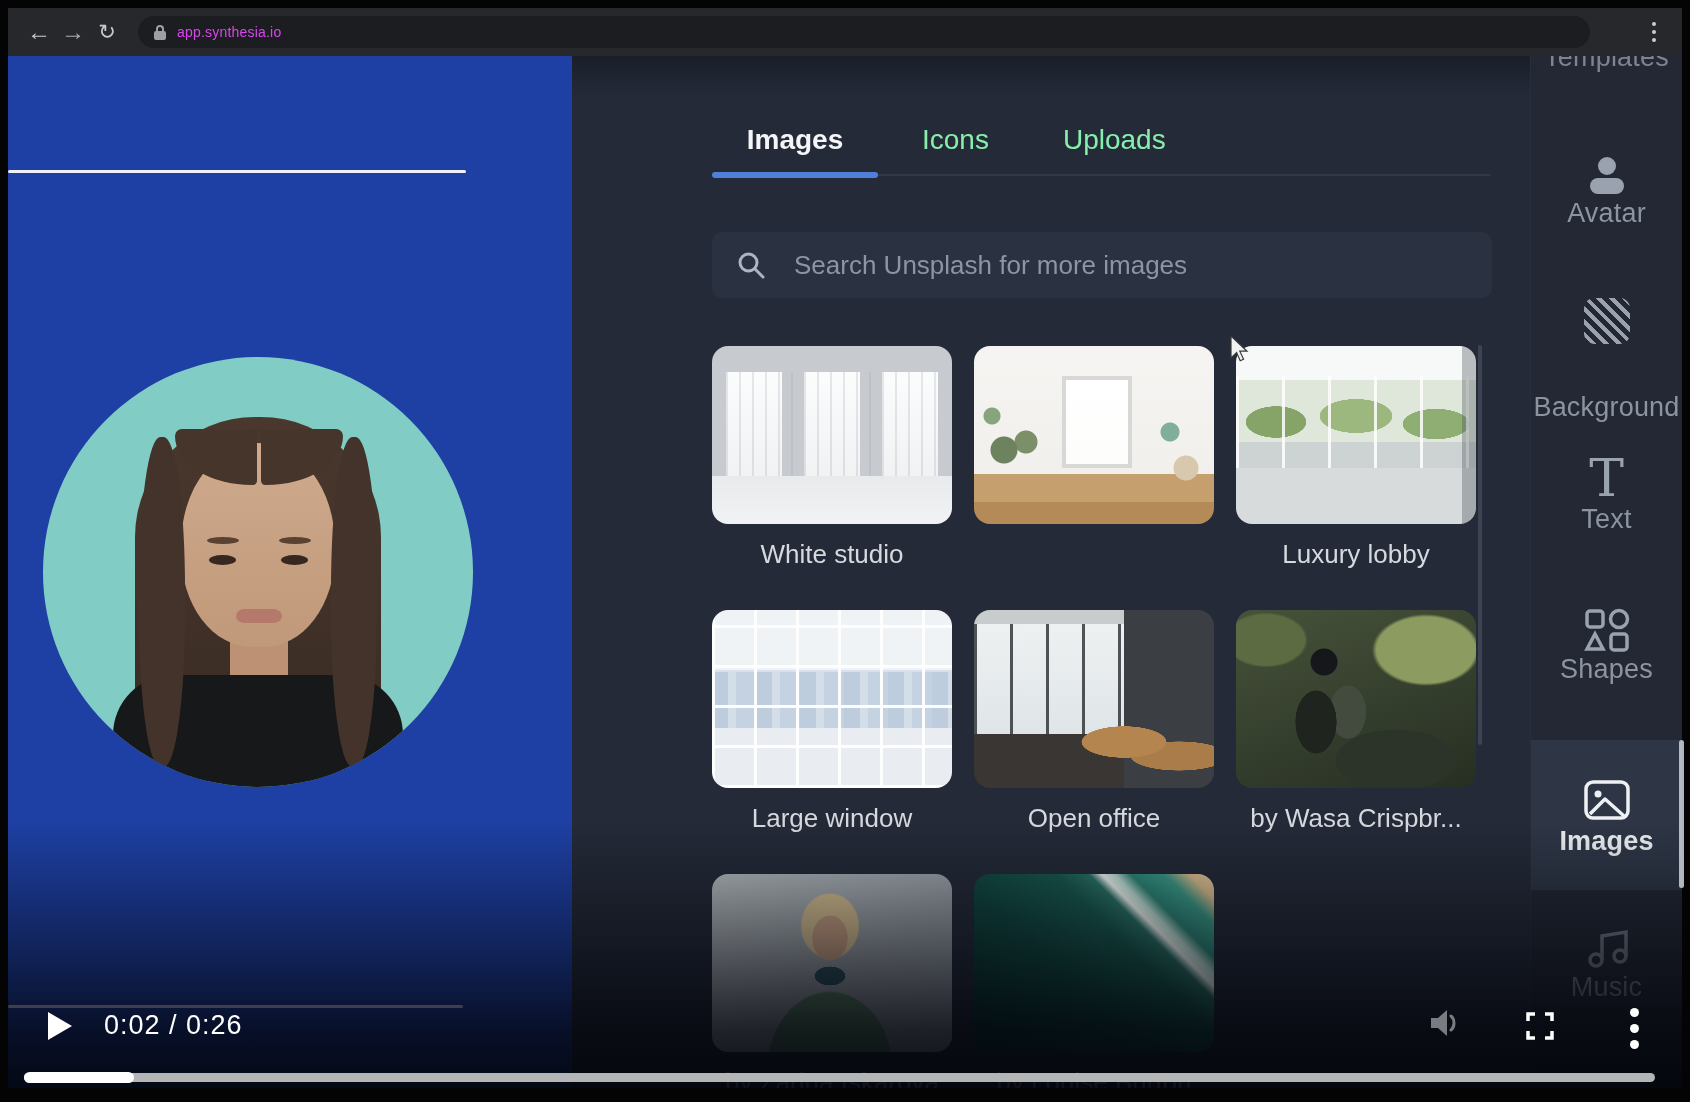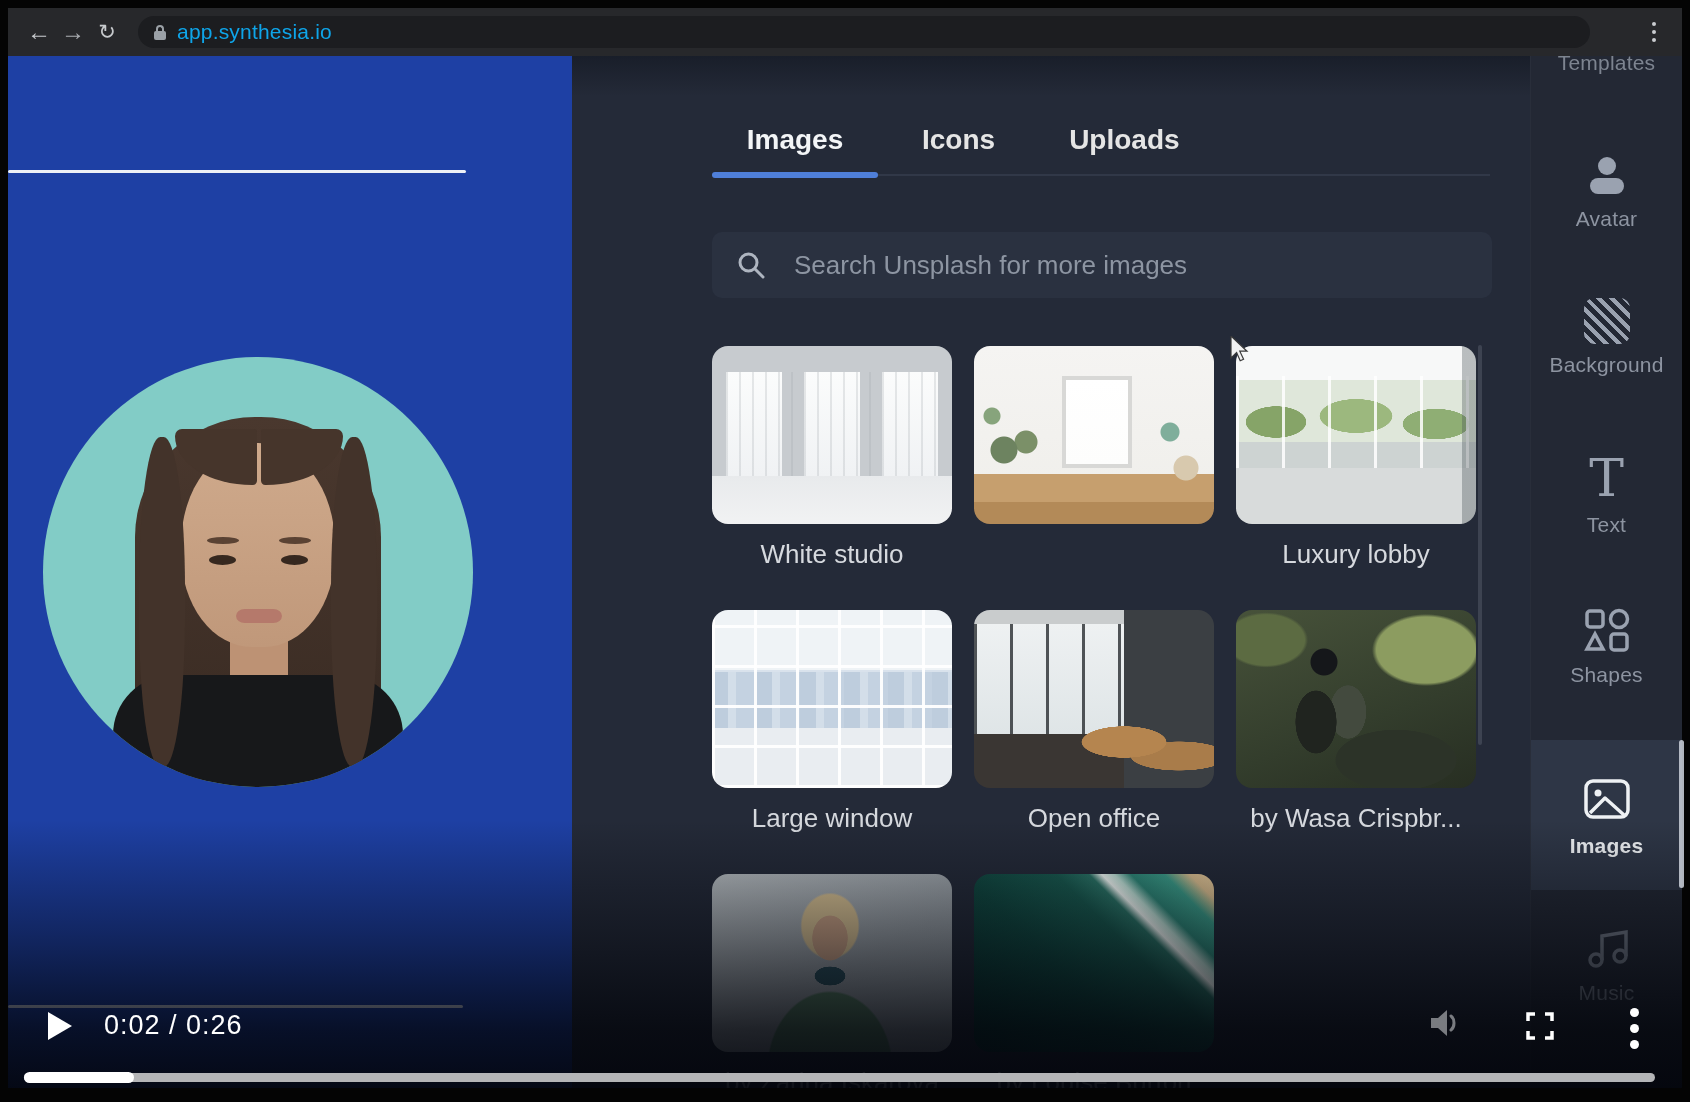--- a/index.html
+++ b/index.html
@@ -12,21 +12,21 @@
   .nav-ico { color:#c7cacd; font-size:24px; line-height:48px; width:34px; text-align:center; cursor:default; }
   .nav-ico.fwd { color:#aaadb1; }
   .nav-ico.reload { font-size:21px; }
   .chrome .spacer-l { width:14px; }
   .omnibox { flex:1; height:32px; margin:0 52px 0 14px; background:#1c1d20; border-radius:16px;
              display:flex; align-items:center; padding:0 16px; }
   .lock-ico { width:12px; height:15px; margin-right:11px; position:relative; }
   .lock-ico .shackle { position:absolute; left:2px; top:0; width:8px; height:9px; border:2px solid #9aa0a6;
                        border-bottom:none; border-radius:5px 5px 0 0; box-sizing:border-box; }
   .lock-ico .bod { position:absolute; left:0; top:6px; width:12px; height:9px; background:#9aa0a6; border-radius:2px; }
-  .url-text { color:#0ea5e9; font-size:21px; letter-spacing:.2px; }
+  .url-text { color:#d946ef; font-size:14px; letter-spacing:.2px; }
   .chrome-kebab { width:24px; margin-right:16px; display:flex; flex-direction:column; align-items:center; gap:4px; }
   .chrome-kebab i { width:4px; height:4px; border-radius:50%; background:#c9ccd0; }
 
   
   .slide { position:absolute; left:8px; top:56px; width:564px; height:1032px; background:#1e40a4; z-index:1; overflow:hidden; }
   .slide-line1 { position:absolute; left:0; top:114px; width:458px; height:3px; background:#eef1f6; border-radius:2px; }
   .slide-line2 { position:absolute; left:0; top:949px; width:455px; height:3px; background:rgba(235,238,244,.85); border-radius:2px; }
   .avatar-circle { position:absolute; left:35px; top:301px; width:430px; height:430px; border-radius:50%;
                    background:#82ccc6; overflow:hidden; }
   .w-hair  { position:absolute; left:92px;  top:60px;  width:246px; height:364px; border-radius:120px 120px 80px 80px;
@@ -47,21 +47,21 @@
   .w-strandl { position:absolute; left:96px;  top:80px; width:46px; height:330px; background:#43332a; border-radius:46% ; }
   .w-strandr { position:absolute; left:288px; top:80px; width:46px; height:330px; background:#43332a; border-radius:46%; }
 
   
   .editor { position:absolute; left:572px; top:56px; width:958px; height:1032px; background:#242a38; z-index:1; overflow:hidden; }
   .editor::before { content:""; position:absolute; left:0; top:0; width:100%; height:40px;
                     background:linear-gradient(rgba(8,12,20,.4), rgba(8,12,20,0)); }
   .content { position:absolute; left:140px; top:64px; width:780px; }
 
   .tabbar { display:flex; align-items:flex-end; border-bottom:2px solid #313848; width:778px; }
-  .tab { font-size:28px; line-height:40px; color:#e5e5e5; font-weight:700; padding-bottom:14px; position:relative; cursor:default; }
+  .tab { font-size:28px; line-height:40px; color:#86efac; font-weight:400; padding-bottom:14px; position:relative; cursor:default; }
   .tab.active { color:#f3f5f7; font-weight:700; min-width:166px; text-align:center; }
   .tab.active::after { content:""; position:absolute; left:0; bottom:-4px; width:166px; height:6px;
                        border-radius:3px; background:#4f7fd9; }
   .tab.t-icons { margin-left:44px; }
   .tab.t-uploads { margin-left:74px; }
 
   .searchbar { margin-top:56px; height:66px; background:#2a3140; border-radius:10px;
                display:flex; align-items:center; padding:0 24px; box-sizing:border-box; }
   .search-glyph { width:30px; height:30px; margin-right:26px; flex:0 0 auto; }
   .search-input { flex:1; background:transparent; border:none; outline:none; color:#cfd4db; font-size:26px;
@@ -140,23 +140,23 @@
     radial-gradient(ellipse 88px 110px at 118px 196px, #587f63 0 70%, rgba(0,0,0,0) 72%),
     linear-gradient(150deg, #b4babe, #959ca2 55%, #868e95); }
   .t9 { background:
     linear-gradient(45deg, #0a302d 0%, #11463f 40%, #19584e 62%, #2a7265 70%, #eef5f2 73%, #bfe0d6 76%, #2e8576 80%, #3b9b88 88%, #d9bd8f 94%, #e3c89a 100%); }
 
   
   .sidebar { position:absolute; left:1530px; top:56px; width:152px; height:1032px; background:#232834; z-index:2;
              border-left:1px solid rgba(255,255,255,.03); box-sizing:border-box; }
   .sb-item { position:absolute; left:0; width:100%; display:flex; flex-direction:column; align-items:center;
              color:#8d94a1; cursor:default; }
-  .sb-label { font-size:21px; margin-top:9px; letter-spacing:.2px; }
+  .sb-label { font-size:27px; letter-spacing:.2px; }
   .sb-templates { top:-14px; color:#7d8490; }
-  .sb-avatar { top:96px; } .sb-background { top:242px; } .sb-text { top:396px; }
+  .sb-avatar { top:96px; } .sb-background { top:242px;gap:48px; } .sb-text { top:396px; }
   .sb-shapes { top:552px; } .sb-music { top:866px; color:#6e7582; }
   .sb-images { top:684px; height:150px; justify-content:center; background:#2e3646; color:#eef1f4; }
   .sb-images .sb-label { font-weight:700; }
   .stripes-ico { width:46px; height:46px; border-radius:10px;
                  background:repeating-linear-gradient(45deg, rgba(0,0,0,0) 0 5px, #9aa2b0 5px 9px); }
   .serifT { font-family:"DejaVu Serif", serif; font-size:52px; line-height:52px; color:#9aa2b0; }
   .sb-edge-scroll { position:absolute; left:1679px; top:740px; width:5px; height:148px; background:#c2c8d2;
                     border-radius:3px; z-index:6; opacity:.9; }
 
   

